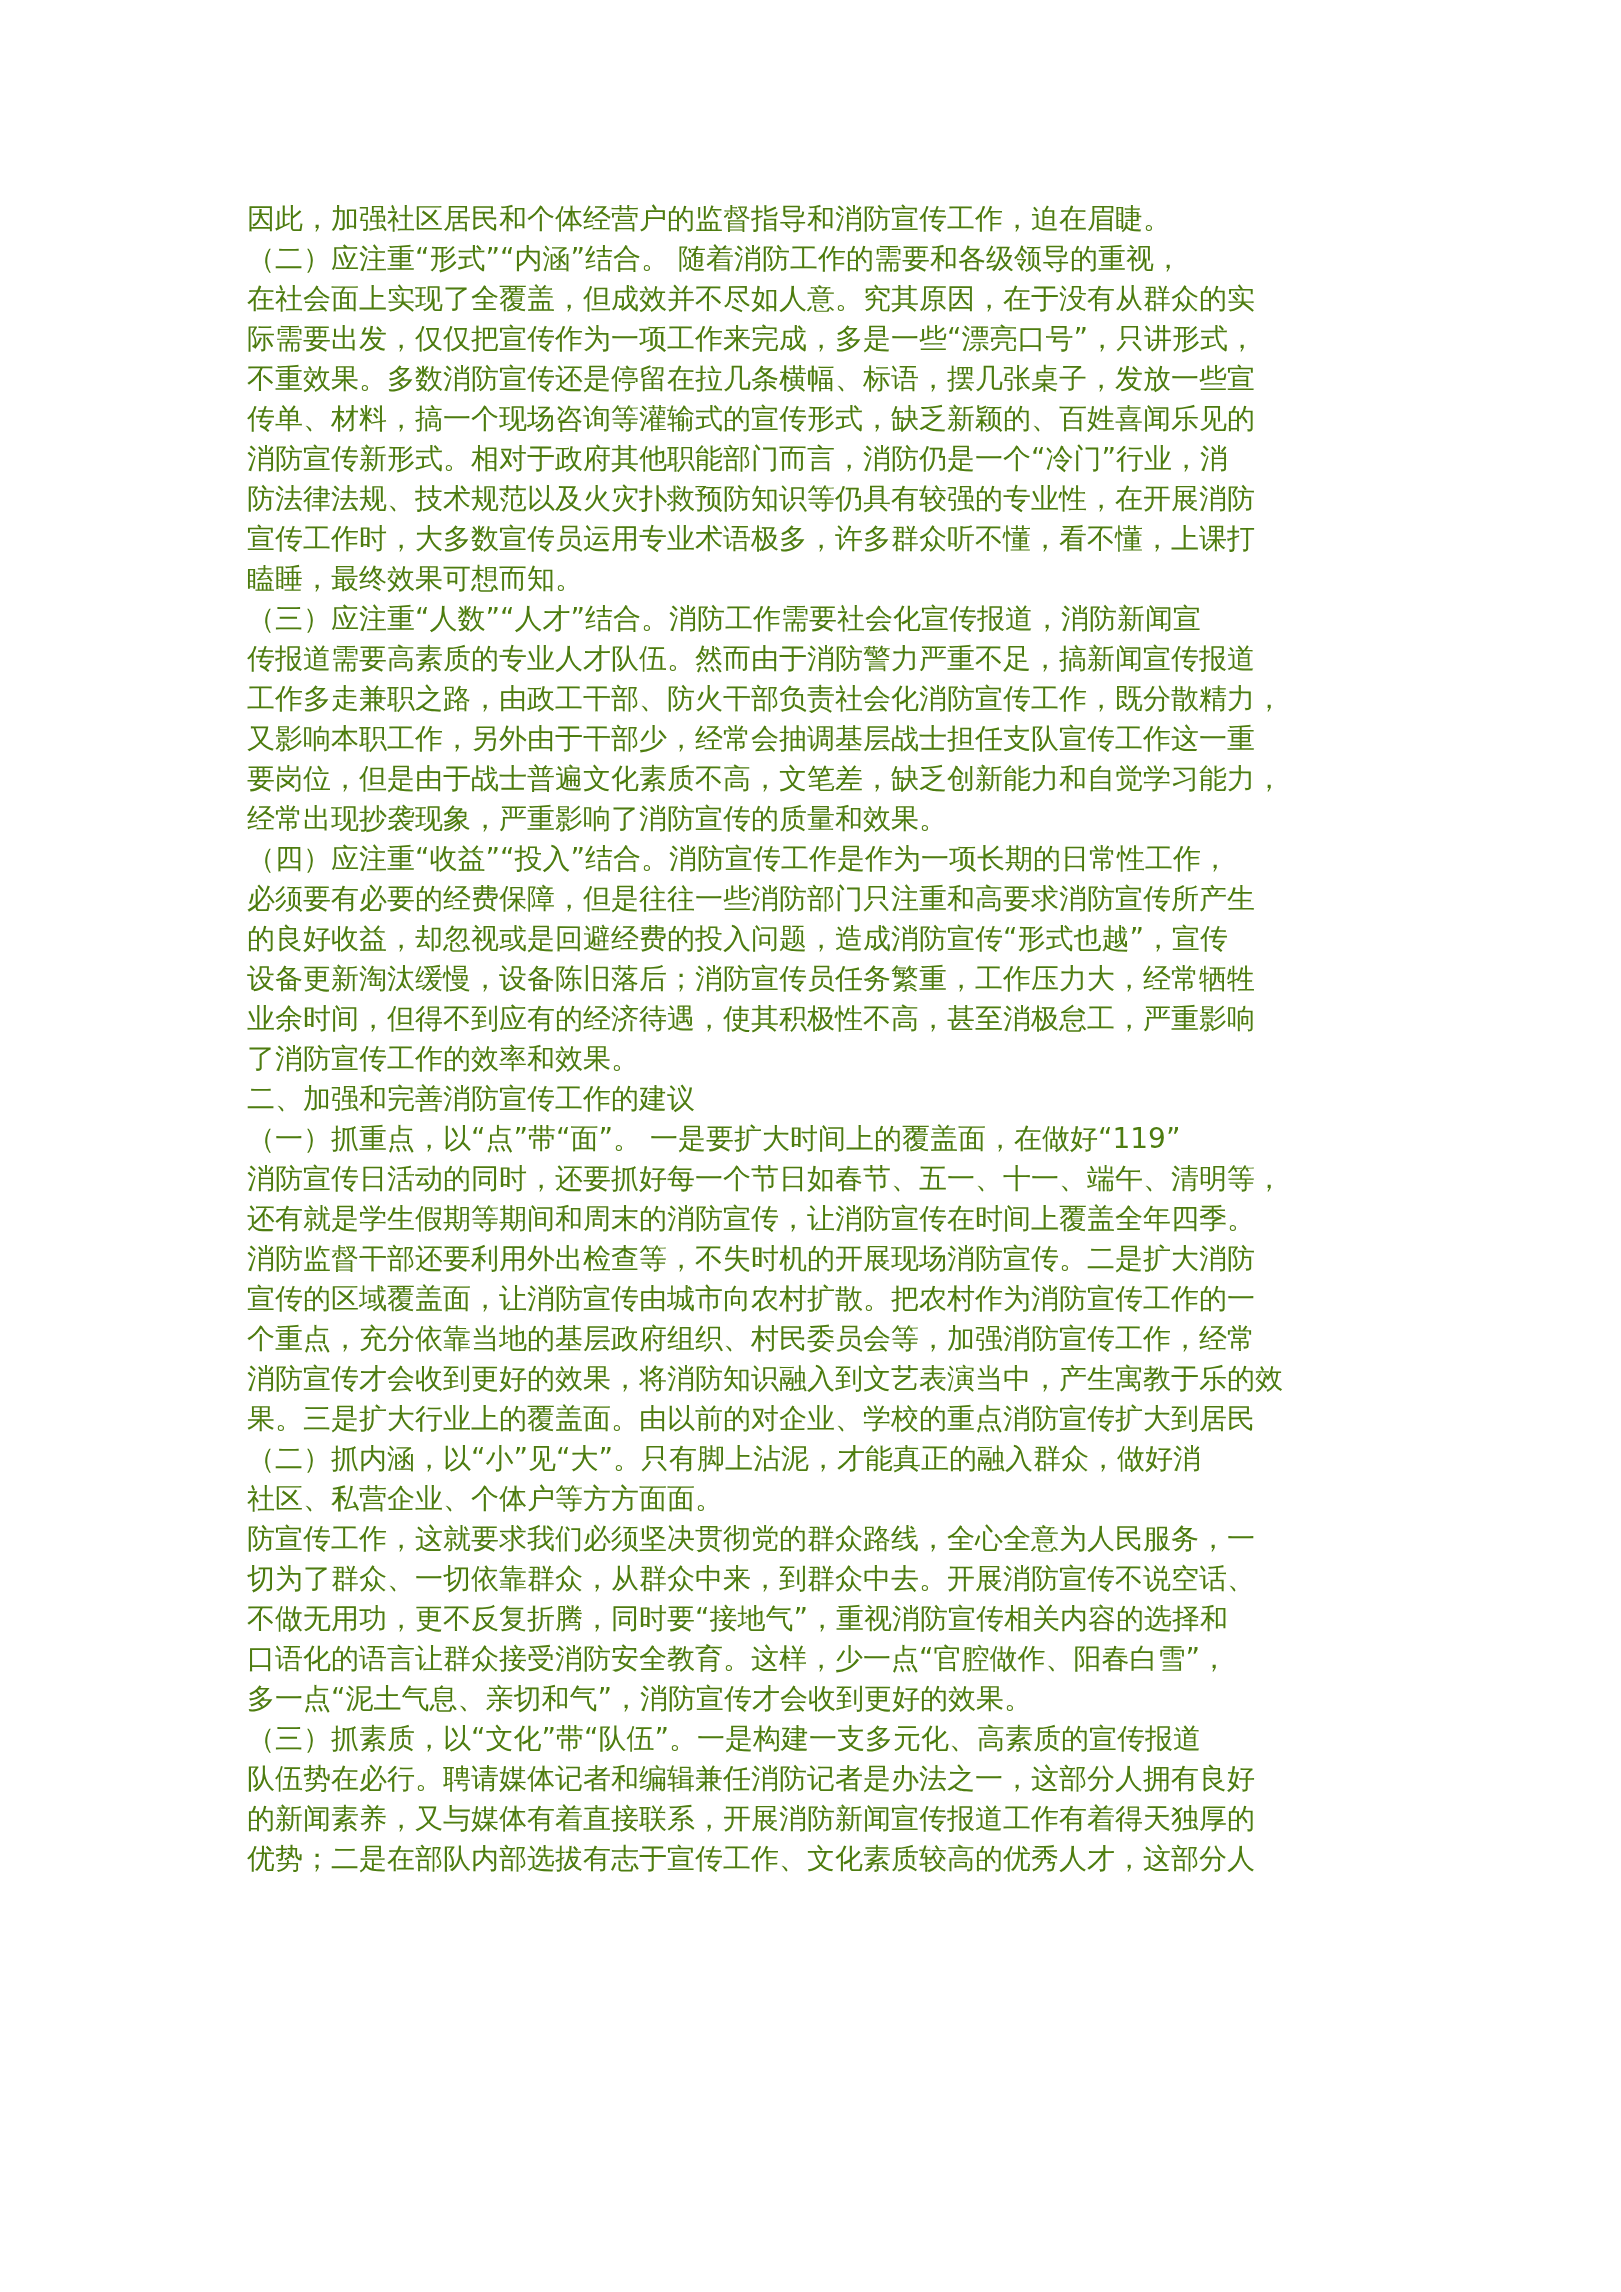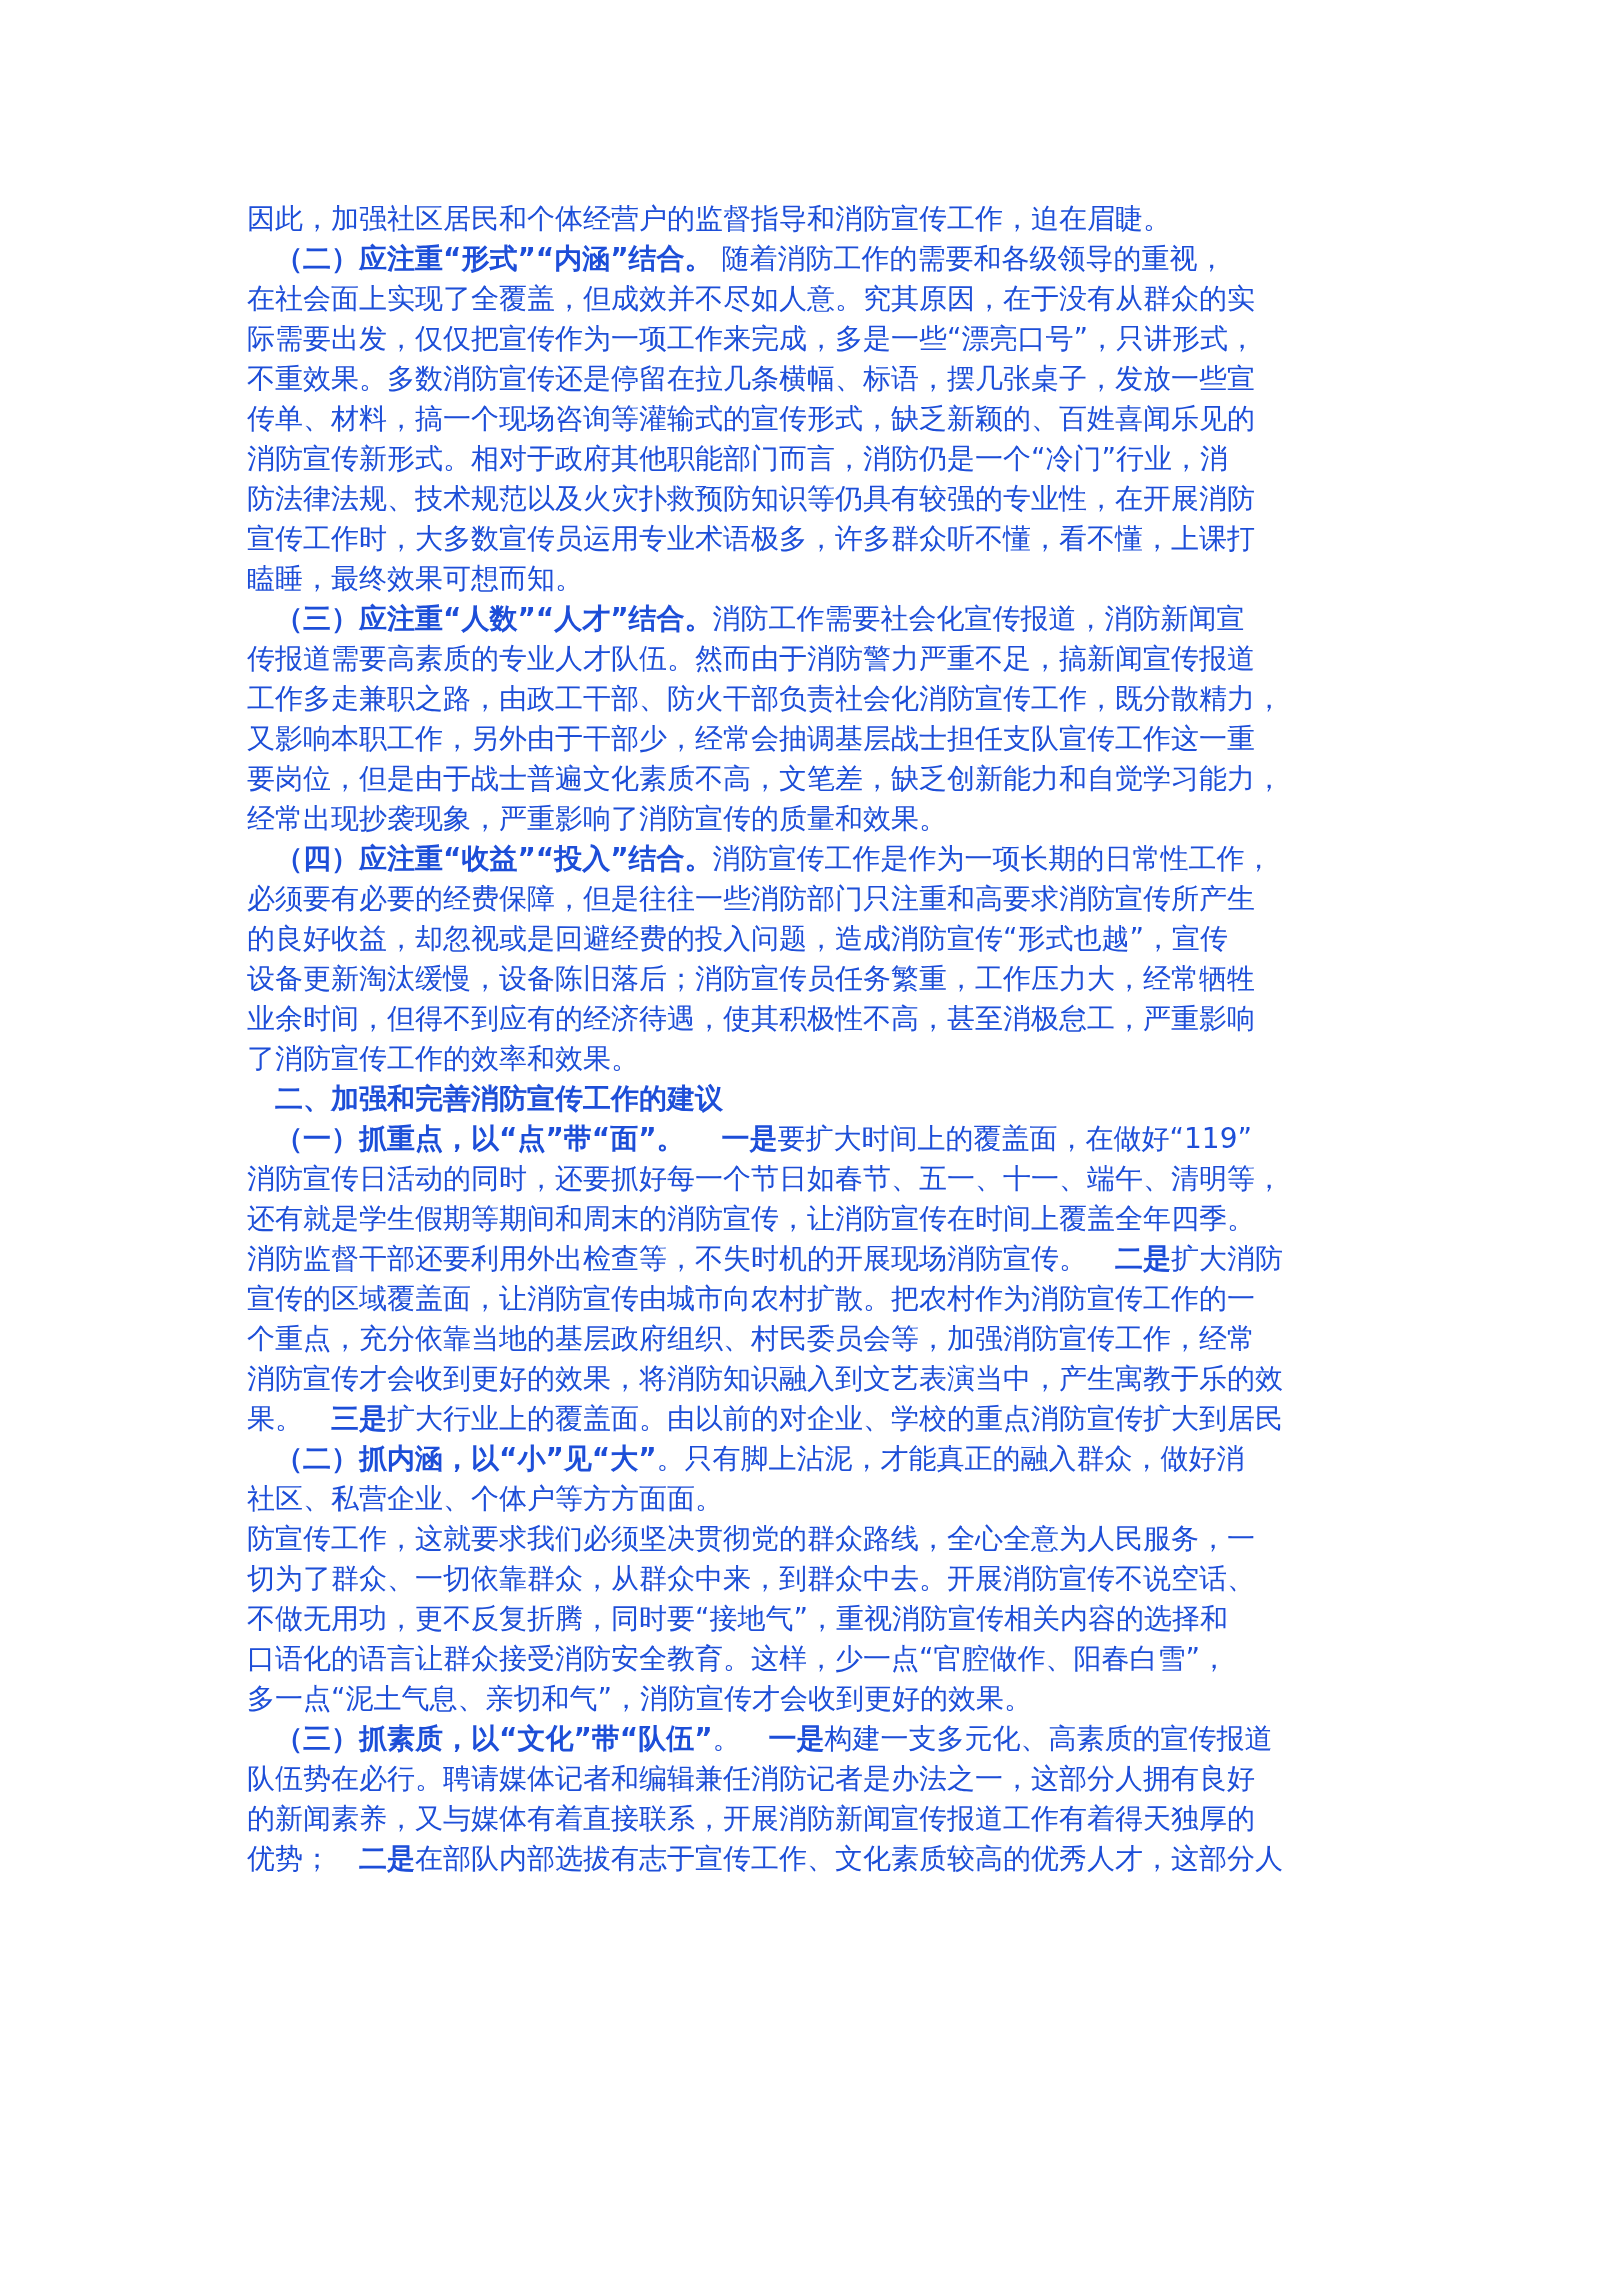--- a/index.html
+++ b/index.html
@@ -5,24 +5,24 @@
   html, body { margin: 0; padding: 0; background: #ffffff; }
   body { width: 1621px; height: 2293px; position: relative; overflow: hidden; }
   .page {
     position: absolute;
     left: 247px;
     top: 199px;
     width: 1137px;
     font-family: "DejaVu Sans", "Liberation Sans", sans-serif;
     font-size: 28px;
     line-height: 40px;
-    color: #1d4ed8;
+    color: #4d7c0f;
   }
   .line { display: block; white-space: nowrap; height: 40px; }
-  .b { font-weight: bold; margin-left: 28px; }
+  .b { font-weight: normal; }
 </style>
 </head>
 <body>
 
 <div class="page" id="page">
     <span class="line"><span>因此，加强社区居民和个体经营户的监督指导和消防宣传工作，迫在眉睫。</span></span>
     <span class="line"><span class="b">（二）应注重“形式”“内涵”结合。</span><span> 随着消防工作的需要和各级领导的重视，</span></span>
     <span class="line"><span>在社会面上实现了全覆盖，但成效并不尽如人意。究其原因，在于没有从群众的实</span></span>
     <span class="line"><span>际需要出发，仅仅把宣传作为一项工作来完成，多是一些“漂亮口号”，只讲形式，</span></span>
     <span class="line"><span>不重效果。多数消防宣传还是停留在拉几条横幅、标语，摆几张桌子，发放一些宣</span></span>

